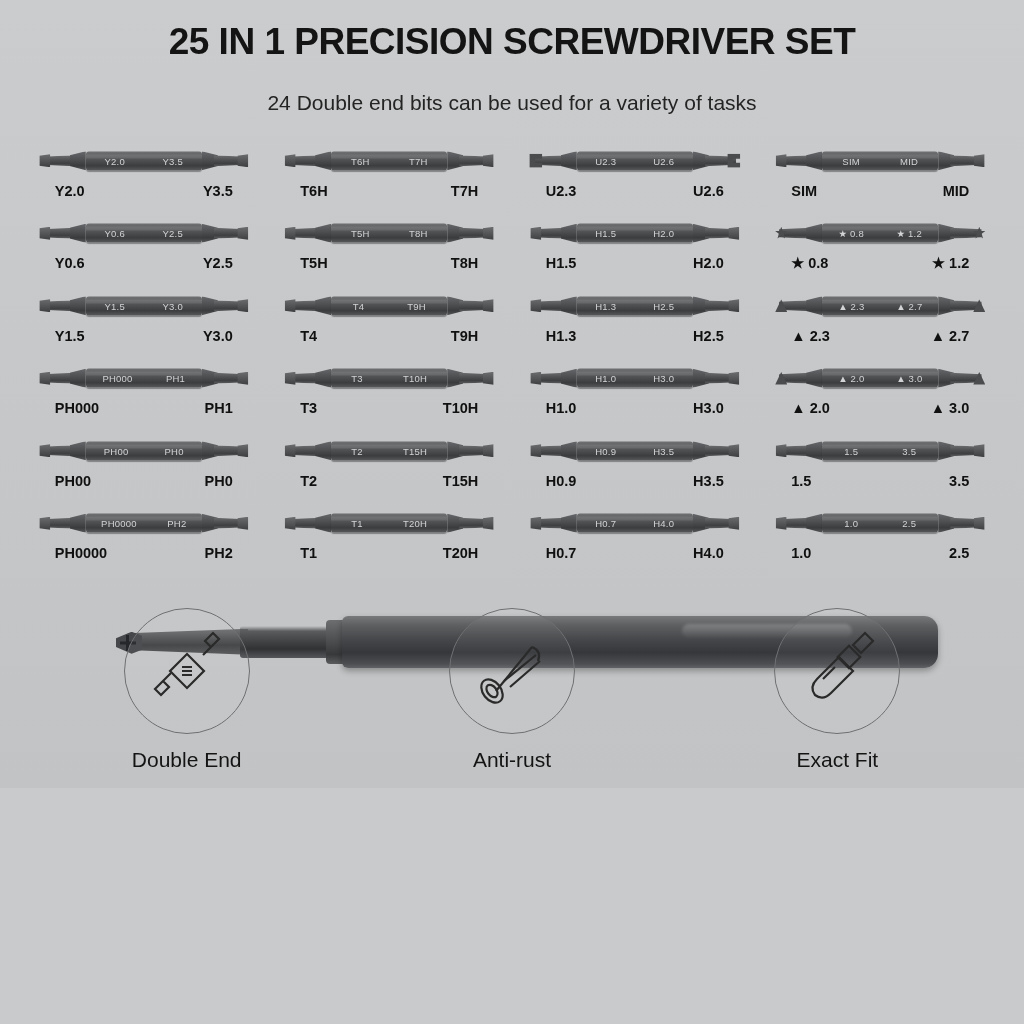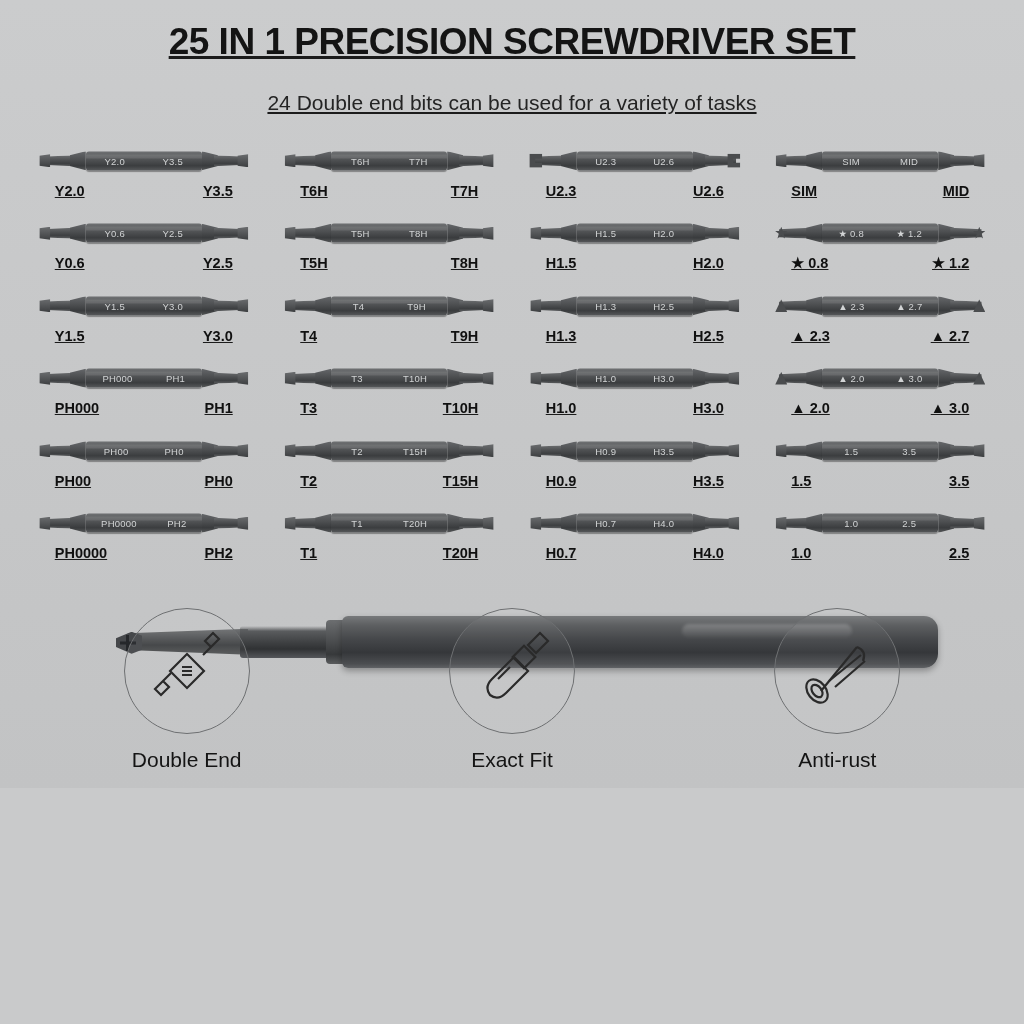--- a/index.html
+++ b/index.html
@@ -13,21 +13,20 @@
     font-family: "Liberation Sans", sans-serif;
     color: #1b1b1b;
     overflow: hidden;
     position: relative;
   }
   .page {
     width: 1024px;
     height: 788px;
     position: relative;
     background: linear-gradient(180deg, #cbcccd 0%, #c6c7c8 55%, #c2c3c4 100%);
-    text-decoration: underline;
   }
 
   
   .header {
     padding-top: 22px;
     text-align: center;
   }
   .title {
     font-size: 37px;
     font-weight: bold;
@@ -942,35 +941,35 @@
             <rect x="30" y="30" width="24" height="24" transform="rotate(-45 42 42)" fill="none"></rect>
             <path d="M37 42 h10 M37 38 h10 M37 46 h10"></path>
             <path d="M58 26 L72 12 M74 10 l-6-6 -8 8 6 6z"></path>
           </svg>
         </div>
         <div class="feature-label">Double End</div>
       </div>
       <div class="feature">
         <div class="feature-circle">
           <svg width="84" height="84" viewBox="0 0 84 84" fill="none" stroke="#2a2a2a" stroke-width="2.2">
-            <path d="M20 66 q-6-8 2-16 l22-22 14 14 -22 22 q-8 8-16 2z"></path>
-            <rect x="46" y="20" width="16" height="16" transform="rotate(-45 54 28)"></rect>
-            <path d="M58 16 L70 4 l8 8 -12 12z"></path>
-            <path d="M28 50 l12-12"></path>
-          </svg>
-        </div>
-        <div class="feature-label">Exact Fit</div>
-      </div>
-      <div class="feature">
-        <div class="feature-circle">
-          <svg width="84" height="84" viewBox="0 0 84 84" fill="none" stroke="#2a2a2a" stroke-width="2.2">
             <path d="M26 62 L62 18"></path>
             <ellipse cx="22" cy="62" rx="9" ry="13" transform="rotate(-38 22 62)"></ellipse>
             <ellipse cx="22" cy="62" rx="4.5" ry="7" transform="rotate(-38 22 62)"></ellipse>
             <path d="M62 18 q10 4 6 14"></path>
             <path d="M34 52 L66 26 M40 58 L70 32"></path>
           </svg>
         </div>
         <div class="feature-label">Anti-rust</div>
       </div>
+      <div class="feature">
+        <div class="feature-circle">
+          <svg width="84" height="84" viewBox="0 0 84 84" fill="none" stroke="#2a2a2a" stroke-width="2.2">
+            <path d="M20 66 q-6-8 2-16 l22-22 14 14 -22 22 q-8 8-16 2z"></path>
+            <rect x="46" y="20" width="16" height="16" transform="rotate(-45 54 28)"></rect>
+            <path d="M58 16 L70 4 l8 8 -12 12z"></path>
+            <path d="M28 50 l12-12"></path>
+          </svg>
+        </div>
+        <div class="feature-label">Exact Fit</div>
+      </div>
     </div>
 
 </div>
 
 </body></html>

